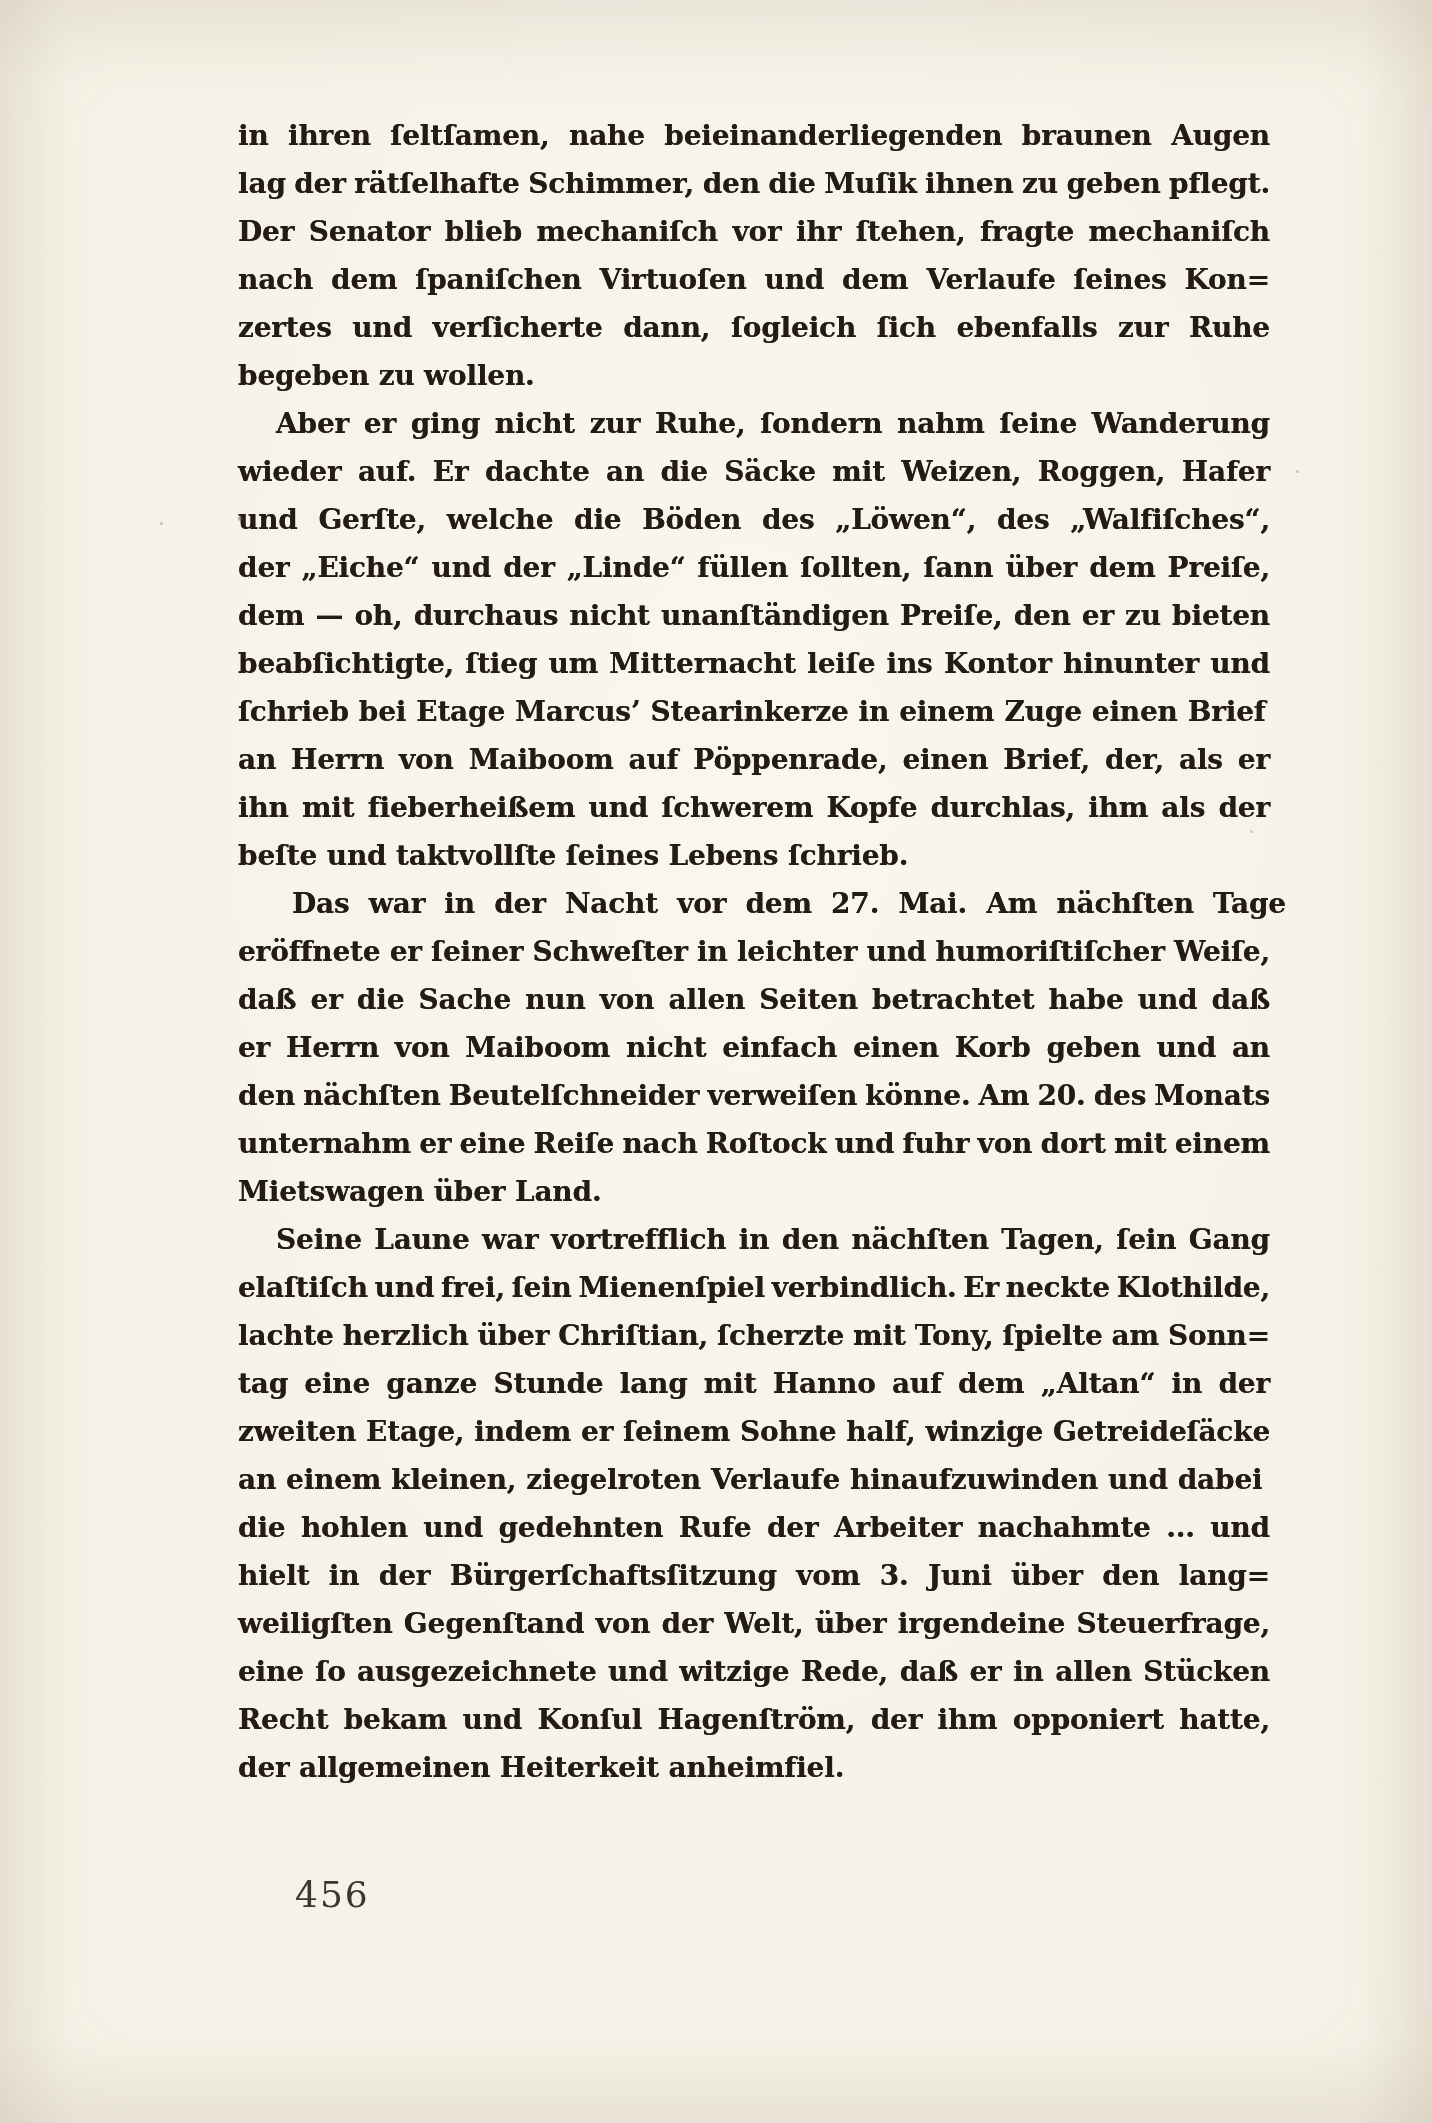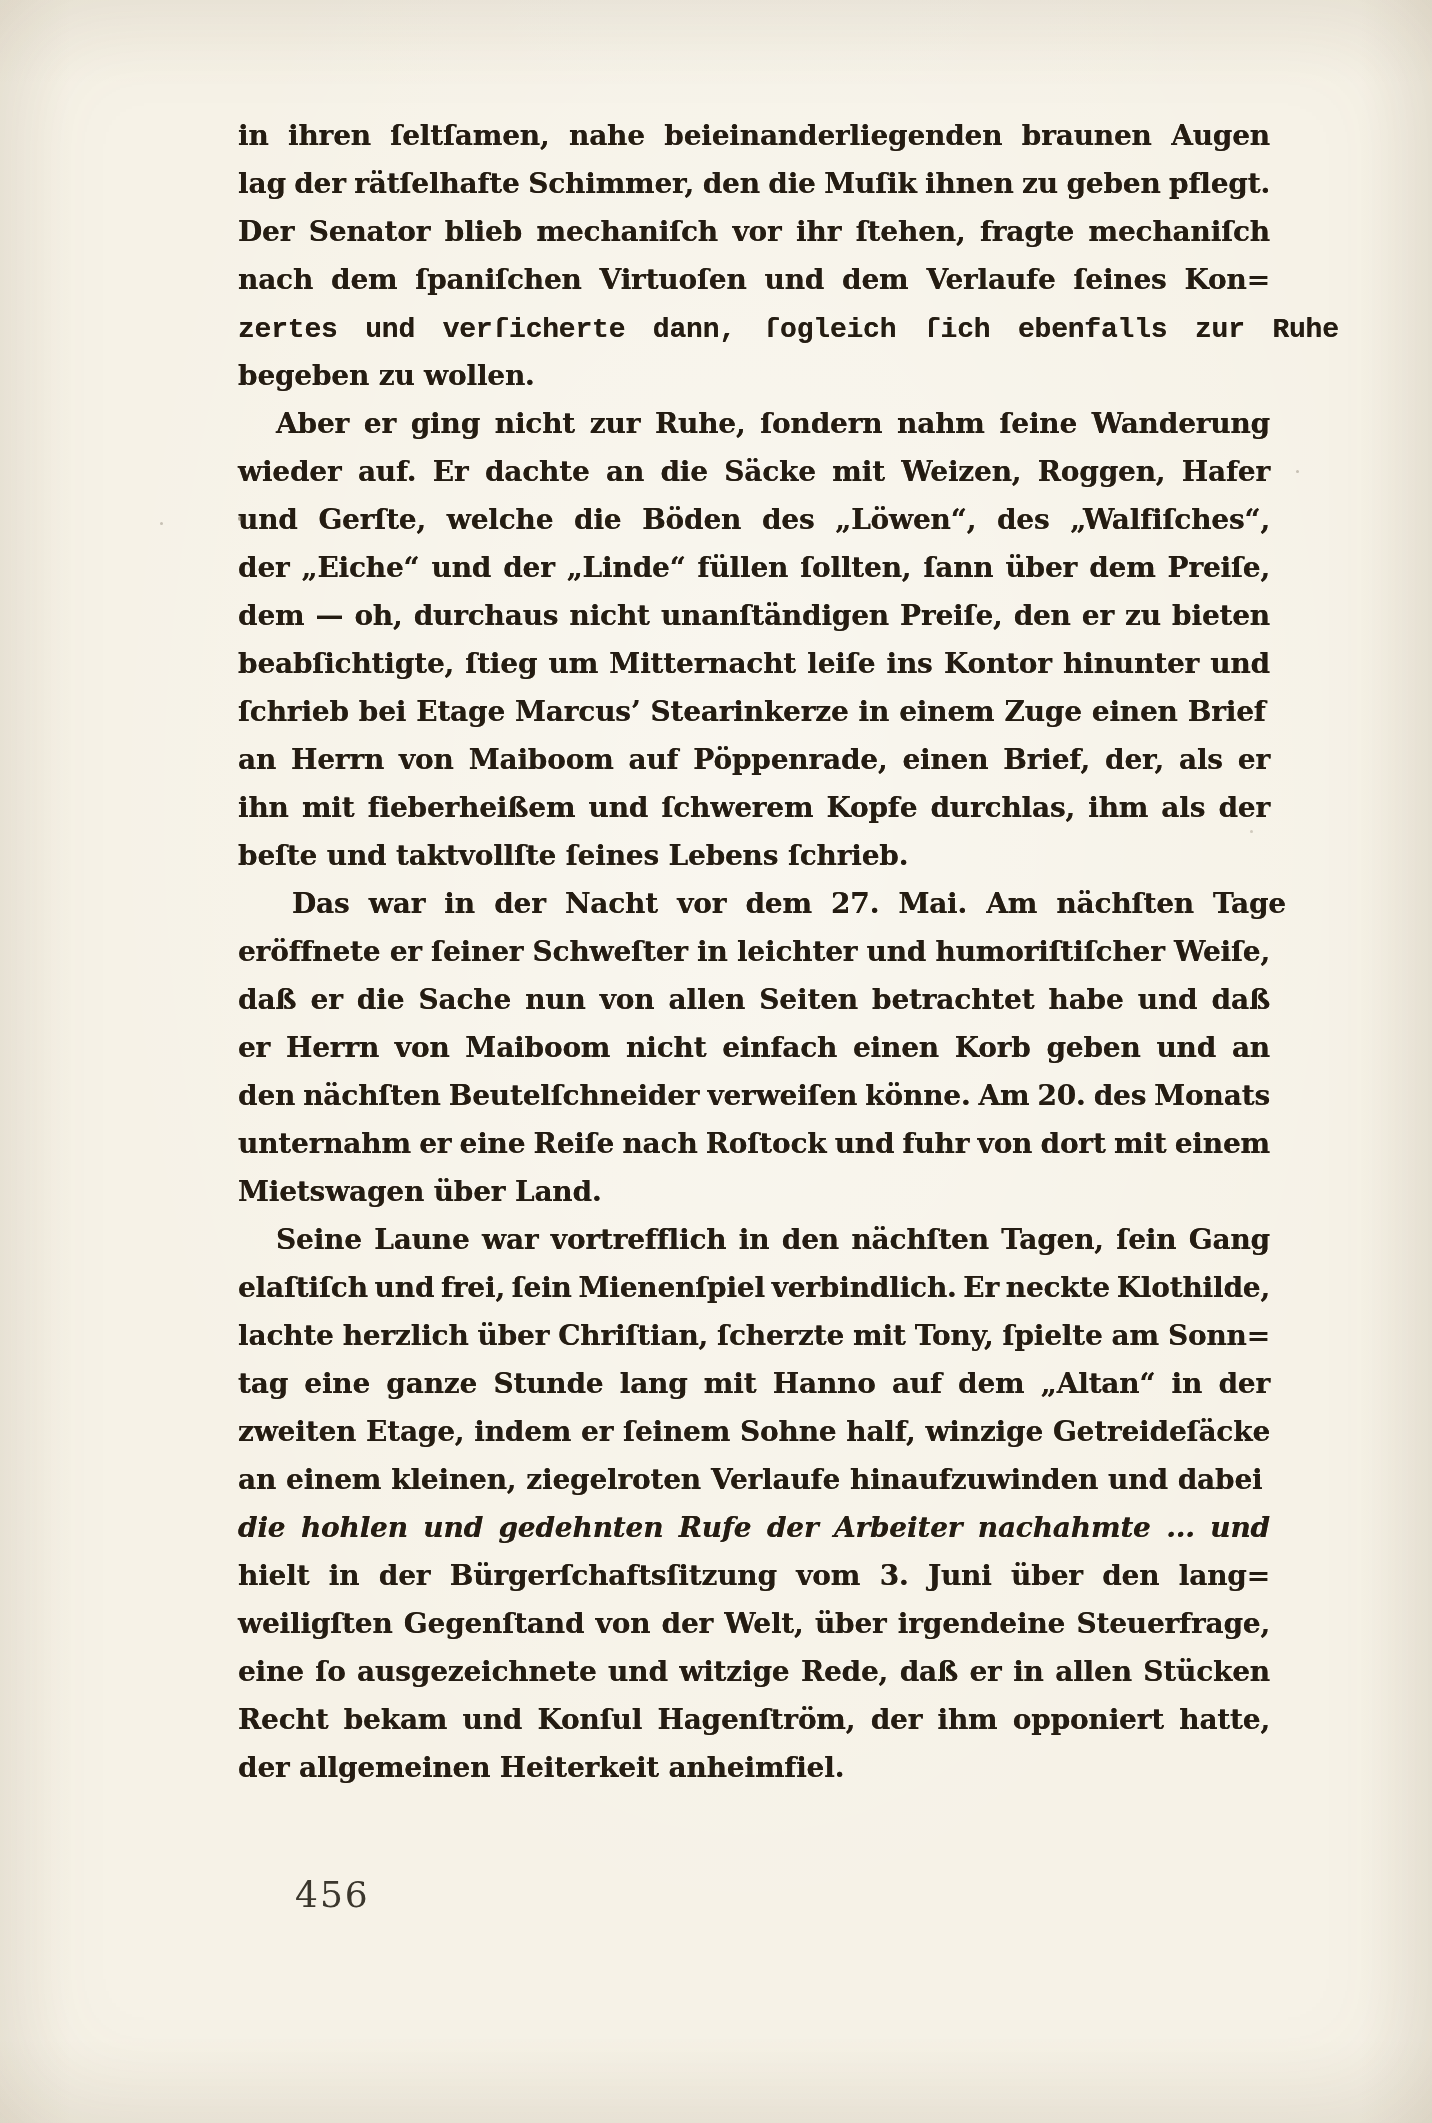--- a/index.html
+++ b/index.html
@@ -62,21 +62,21 @@
 </head>
 <body>
 
 <div class="page">
   <div class="text-block">
       <div class="paragraph">
         <div class="line"><span style="word-spacing: 9.88281px;">in ihren ſeltſamen, nahe beieinanderliegenden braunen Augen</span></div>
         <div class="line"><span style="word-spacing: -1.06719px;">lag der rätſelhafte Schimmer, den die Muſik ihnen zu geben pflegt.</span></div>
         <div class="line"><span style="word-spacing: 4.9707px;">Der Senator blieb mechaniſch vor ihr ſtehen, fragte mechaniſch</span></div>
         <div class="line"><span style="word-spacing: 8.35156px;">nach dem ſpaniſchen Virtuoſen und dem Verlaufe ſeines Kon=</span></div>
-        <div class="line"><span style="word-spacing: 11.0039px; font-family: Liberation Mono, monospace;">zertes und verſicherte dann, ſogleich ſich ebenfalls zur Ruhe</span></div>
+        <div class="line"><span style="word-spacing: 11.0039px;">zertes und verſicherte dann, ſogleich ſich ebenfalls zur Ruhe</span></div>
         <div class="line"><span>begeben zu wollen.</span></div>
       </div>
       <div class="paragraph">
         <div class="line indent"><span style="word-spacing: 5.16667px;">Aber er ging nicht zur Ruhe, ſondern nahm ſeine Wanderung</span></div>
         <div class="line"><span style="word-spacing: 6.85313px;">wieder auf. Er dachte an die Säcke mit Weizen, Roggen, Hafer</span></div>
         <div class="line"><span style="word-spacing: 11.1621px;">und Gerſte, welche die Böden des „Löwen“, des „Walfiſches“,</span></div>
         <div class="line"><span style="word-spacing: 2.425px;">der „Eiche“ und der „Linde“ füllen ſollten, ſann über dem Preiſe,</span></div>
         <div class="line"><span style="word-spacing: 1.53906px;">dem — oh, durchaus nicht unanſtändigen Preiſe, den er zu bieten</span></div>
         <div class="line"><span style="word-spacing: 1.69727px;">beabſichtigte, ſtieg um Mitternacht leiſe ins Kontor hinunter und</span></div>
         <div class="line"><span style="word-spacing: 0.444444px;">ſchrieb bei Etage Marcus’ Stearinkerze in einem Zuge einen Brief</span></div>
@@ -93,21 +93,21 @@
         <div class="line"><span style="word-spacing: -1.3054px;">unternahm er eine Reiſe nach Roſtock und fuhr von dort mit einem</span></div>
         <div class="line"><span>Mietswagen über Land.</span></div>
       </div>
       <div class="paragraph">
         <div class="line indent"><span style="word-spacing: 2.87153px;">Seine Laune war vortrefflich in den nächſten Tagen, ſein Gang</span></div>
         <div class="line"><span style="word-spacing: -2.83984px;">elaſtiſch und frei, ſein Mienenſpiel verbindlich. Er neckte Klothilde,</span></div>
         <div class="line"><span style="word-spacing: -0.592014px; margin-top: 32px;">lachte herzlich über Chriſtian, ſcherzte mit Tony, ſpielte am Sonn=</span></div>
         <div class="line"><span style="word-spacing: 6.69318px;">tag eine ganze Stunde lang mit Hanno auf dem „Altan“ in der</span></div>
         <div class="line"><span style="word-spacing: 0.292969px;">zweiten Etage, indem er ſeinem Sohne half, winzige Getreideſäcke</span></div>
         <div class="line"><span style="word-spacing: 0.379464px;">an einem kleinen, ziegelroten Verlaufe hinaufzuwinden und dabei</span></div>
-        <div class="line"><span style="word-spacing: 5.90799px; font-style: italic;">die hohlen und gedehnten Rufe der Arbeiter nachahmte ... und</span></div>
+        <div class="line"><span style="word-spacing: 5.90799px;">die hohlen und gedehnten Rufe der Arbeiter nachahmte ... und</span></div>
         <div class="line"><span style="word-spacing: 9.87153px;">hielt in der Bürgerſchaftsſitzung vom 3. Juni über den lang=</span></div>
         <div class="line"><span style="word-spacing: 1.70089px;">weiligſten Gegenſtand von der Welt, über irgendeine Steuerfrage,</span></div>
         <div class="line"><span style="word-spacing: 1.92344px;">eine ſo ausgezeichnete und witzige Rede, daß er in allen Stücken</span></div>
         <div class="line"><span style="word-spacing: 5.73828px;">Recht bekam und Konſul Hagenſtröm, der ihm opponiert hatte,</span></div>
         <div class="line"><span>der allgemeinen Heiterkeit anheimfiel.</span></div>
       </div>
     </div>
   <div class="page-number">456</div>
   <div class="speck" style="left:238px; top:516px; width:5px; height:5px;"></div>
   <div class="speck" style="left:160px; top:522px; width:3px; height:3px; background: rgba(90,80,60,0.3);"></div>

